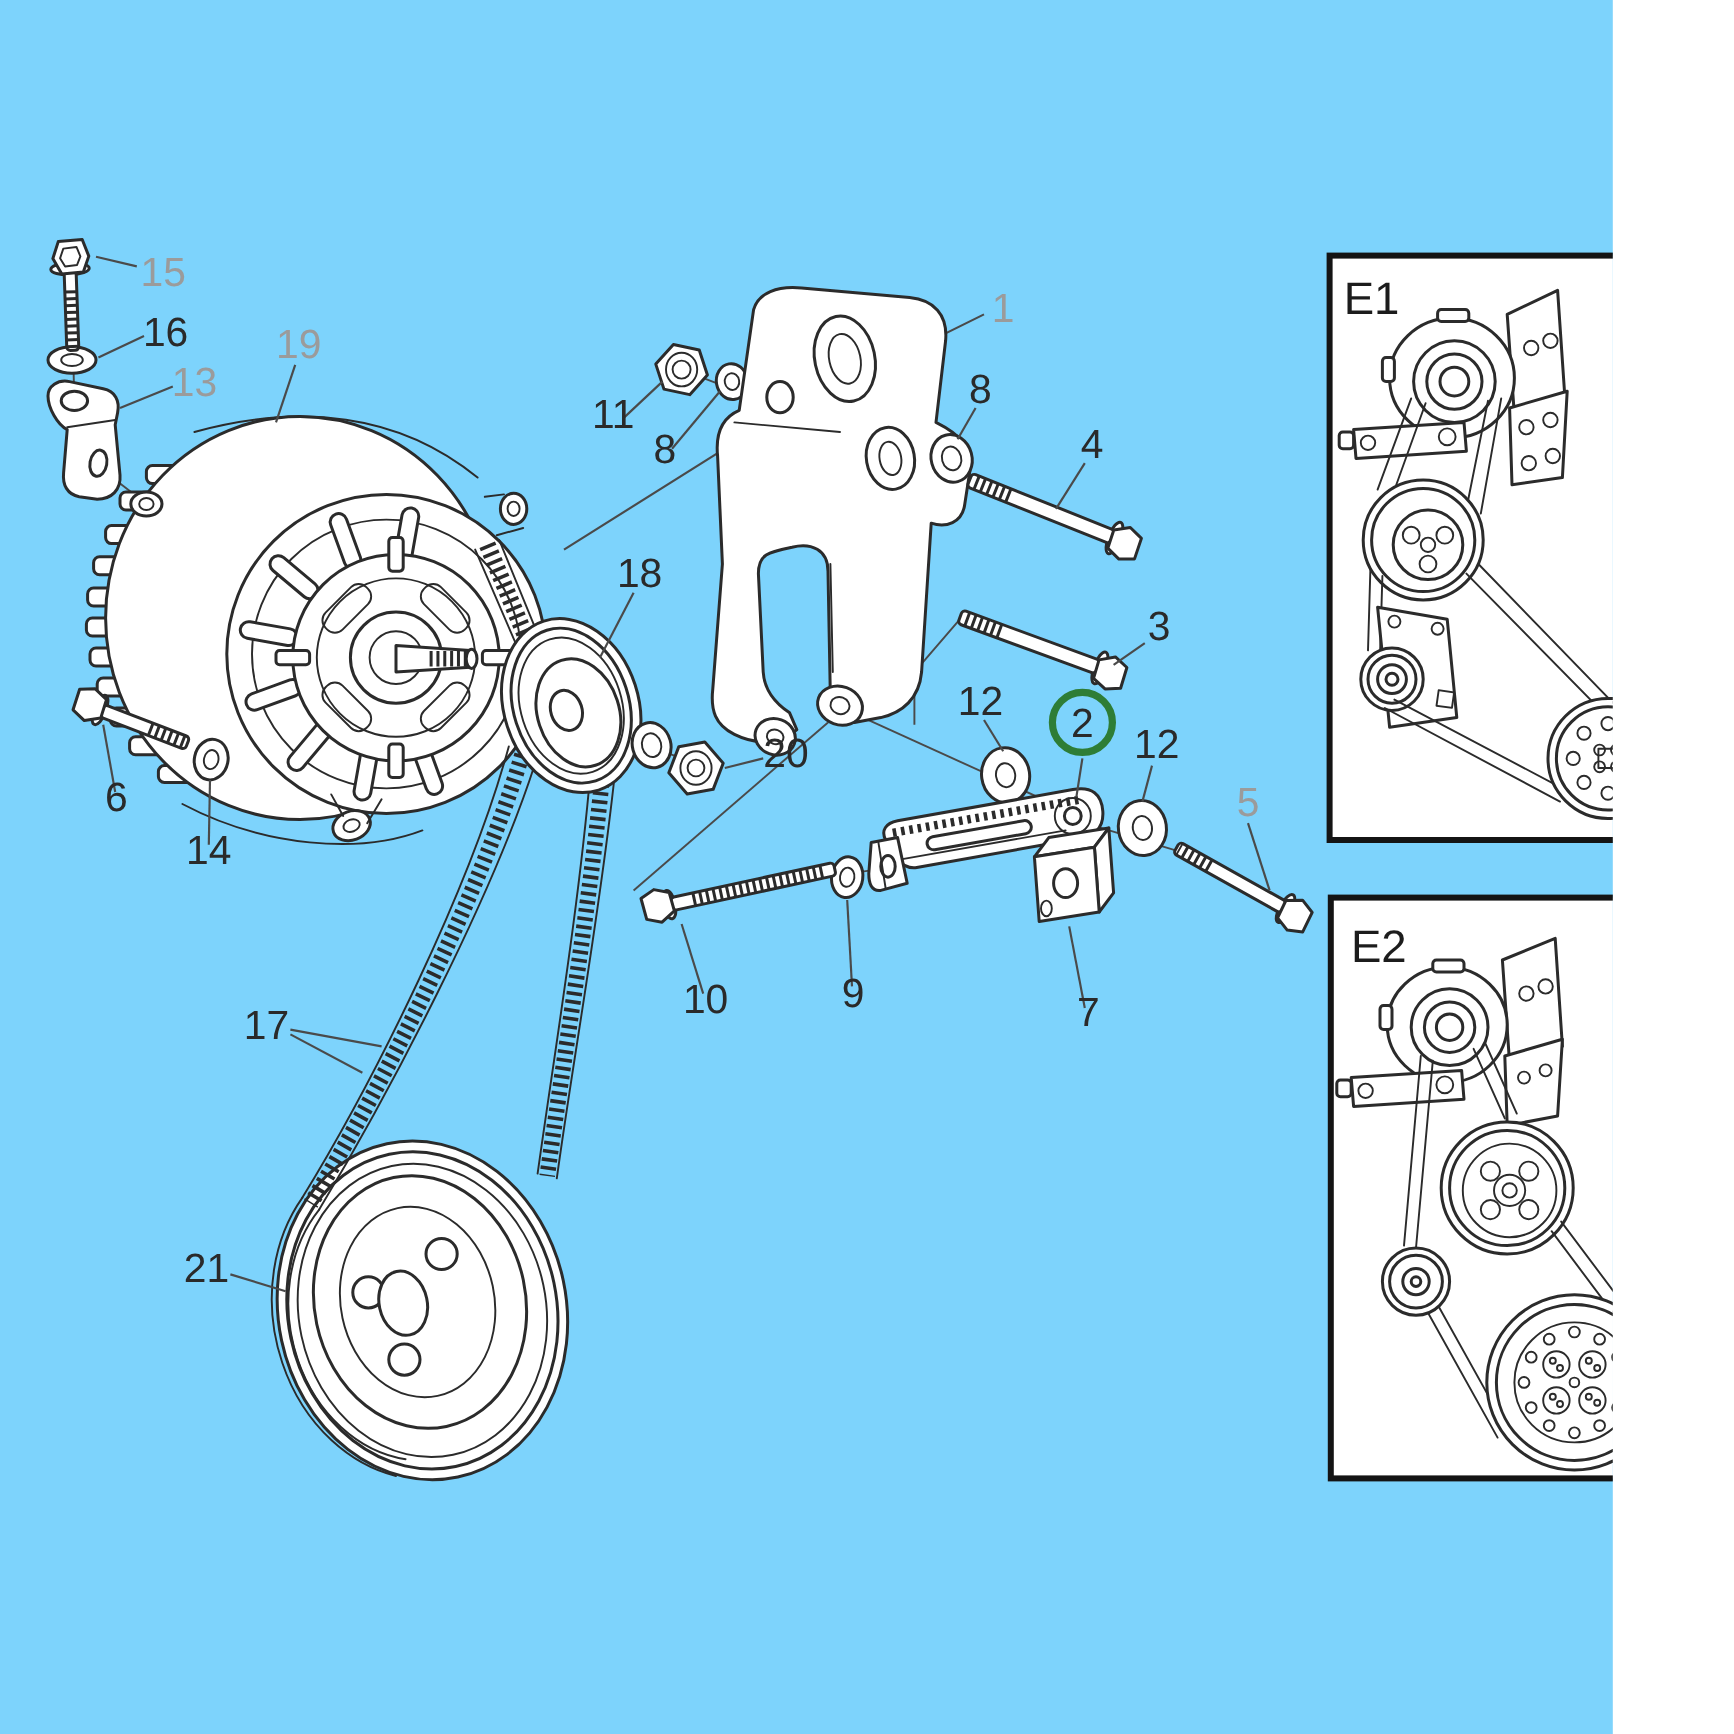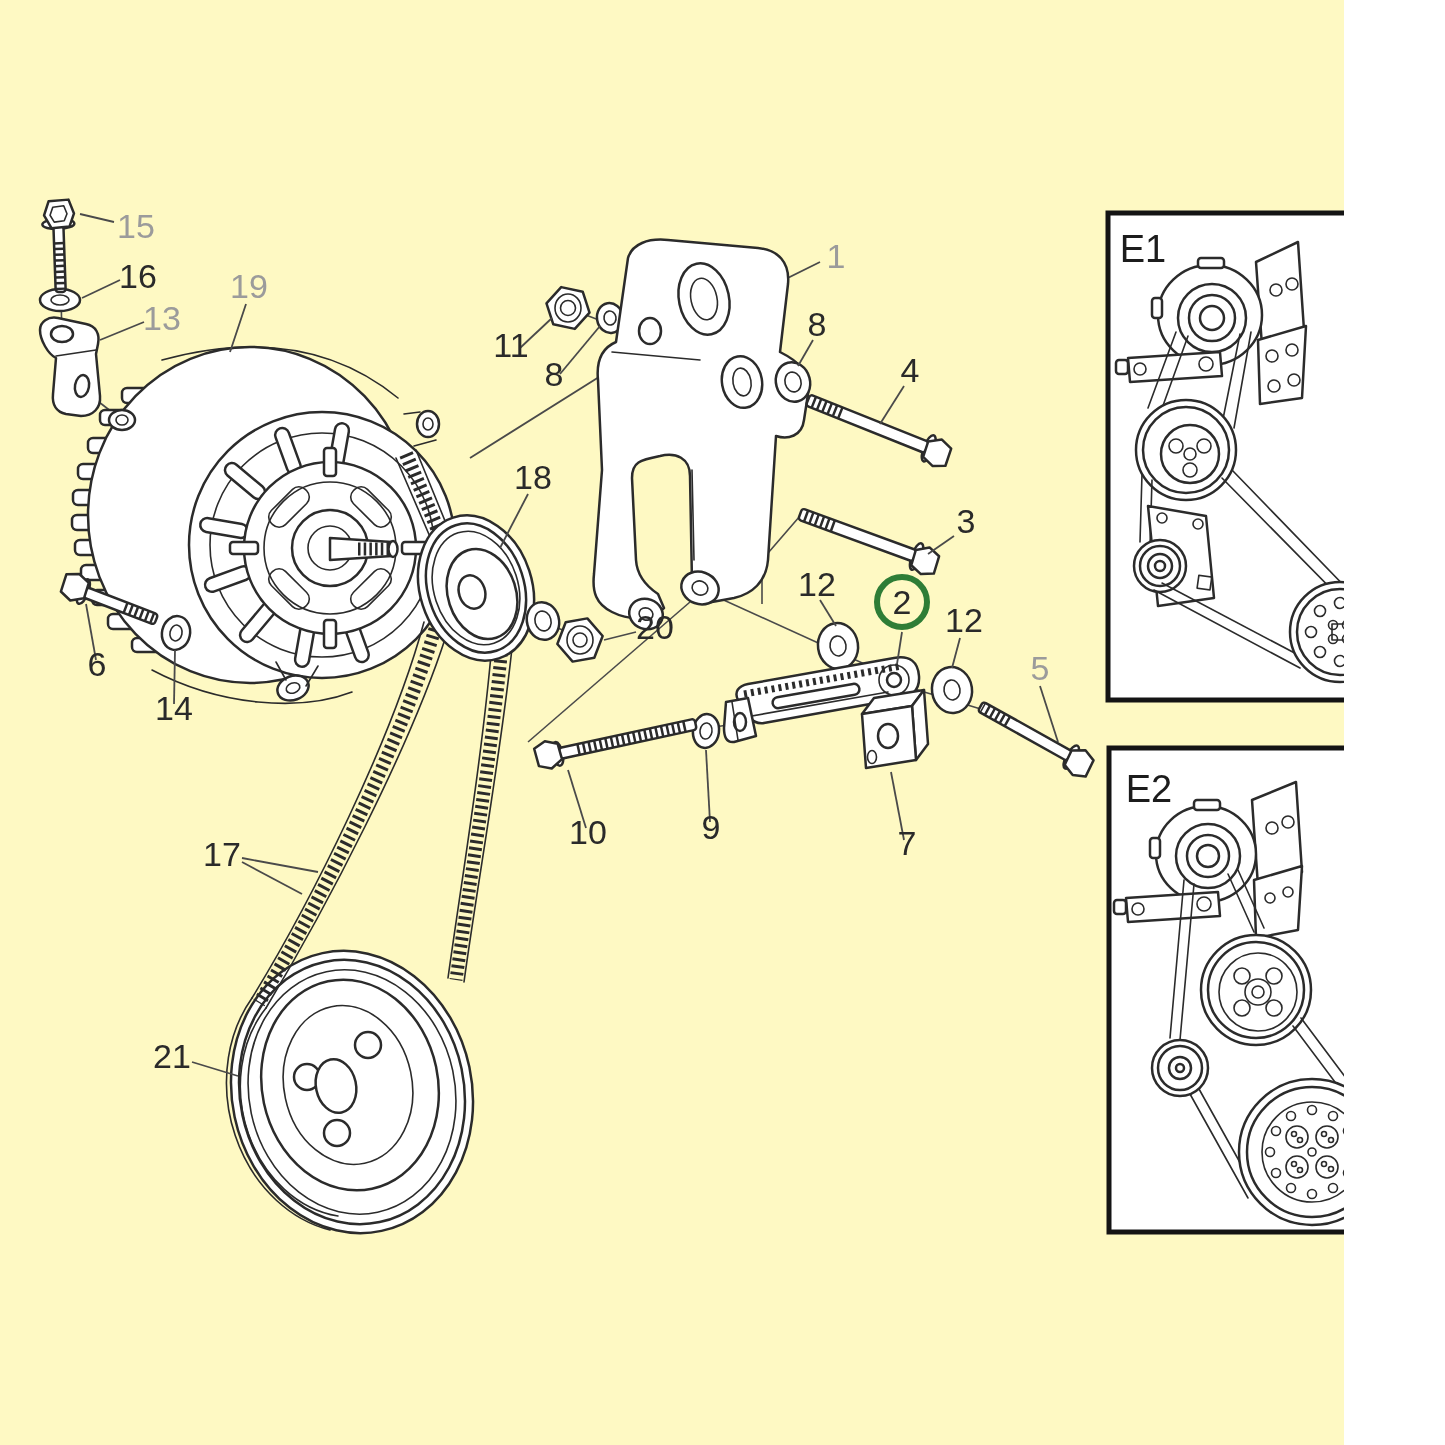--- a/index.html
+++ b/index.html
@@ -1,16 +1,16 @@
 <!DOCTYPE html>
 <html><head>
 <meta charset="utf-8">
 <style>
   html,body{margin:0;padding:0;background:#fff;}
-  #stage{position:relative;width:1344px;height:1445px;background:#fef9c3;overflow:hidden;
+  #stage{position:relative;width:1344px;height:1445px;background:#7dd3fc;overflow:hidden;
          font-family:"Liberation Sans", sans-serif;}
   svg{position:absolute;left:0;top:0;}
   .s{stroke:#2b2b2b;stroke-width:2.5;fill:none;stroke-linecap:round;stroke-linejoin:round;}
   .w{stroke:#2b2b2b;stroke-width:2.5;fill:#ffffff;stroke-linecap:round;stroke-linejoin:round;}
   .t{stroke-width:1.6;}
   .axis{stroke:#4a4a4a;stroke-width:1.6;fill:none;}
   .lead{stroke:#4a4a4a;stroke-width:1.8;fill:none;}
   .thr{stroke:#2b2b2b;fill:none;stroke-dasharray:2.5,3.2;}
   .teeth{stroke:#2b2b2b;fill:none;stroke-dasharray:3,4;}
   .lab{font-size:34px;fill:#2a2a2a;text-anchor:middle;}

